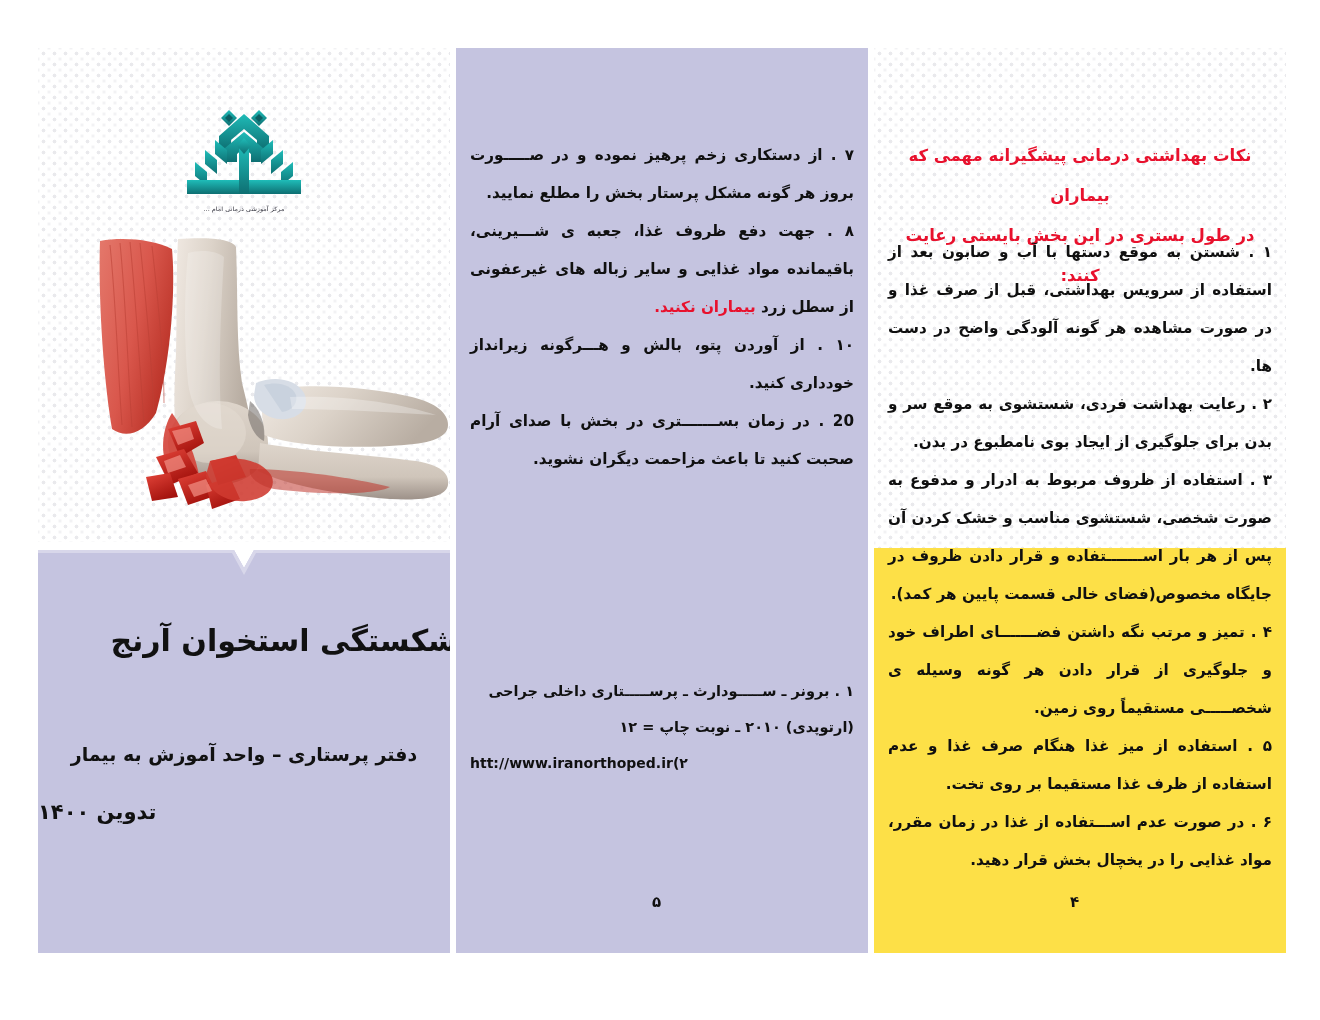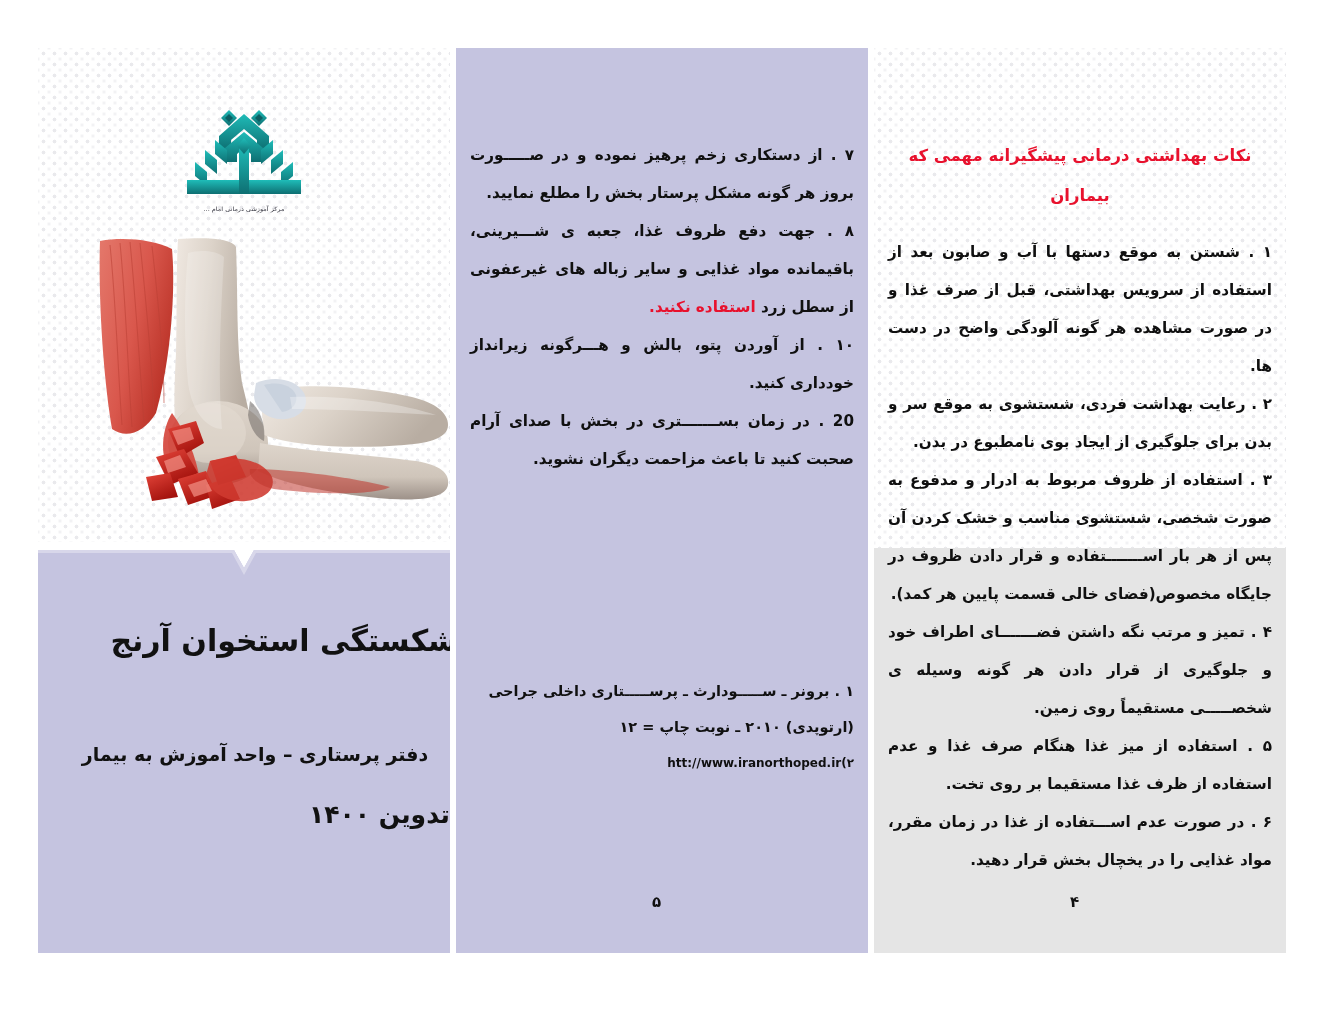--- a/index.html
+++ b/index.html
@@ -115,50 +115,49 @@
   #cover-sub1 {
     position: absolute;
     left: 0;
     top: 695px;
     width: 412px;
     text-align: center;
     direction: rtl;
     color: #111111;
     font-weight: bold;
     font-size: 19px;
-    padding-left: 11px;
   }
   #cover-sub2 {
     position: absolute;
     left: 0;
     top: 752px;
     width: 412px;
-    text-align: right;
+    text-align: left;
     direction: rtl;
     color: #111111;
     font-weight: bold;
-    font-size: 25px;
+    font-size: 21px;
   }
 
   
   #col-mid {
     left: 456px;
     top: 48px;
     width: 412px;
     height: 905px;
     background: #c5c4e0;
   }
 
   
   #col-right {
     left: 874px;
     top: 48px;
     width: 412px;
     height: 905px;
-    background: #e5e5e5;
+    background: #fde047;
   }
   #right-white-head {
     position: absolute;
     left: 0; top: 0;
     width: 412px;
     height: 500px;
   }
 
   
   .rtl-body {
@@ -214,22 +213,22 @@
     color: #101010;
     font-weight: bold;
     font-size: 14.5px;
     line-height: 36px;
   }
   #refs .ref-label { display: block; }
   #refs .ref-item { display: block; }
   #refs .ref-url {
     display: block;
     direction: ltr;
-    text-align: right;
-    font-size: 12px;
+    text-align: left;
+    font-size: 14px;
   }
 
   
   .page-num {
     position: absolute;
     bottom: 42px;
     width: 412px;
     left: 0;
     text-align: center;
     font-size: 15px;
@@ -372,39 +371,40 @@
 
     <div id="cover-title">شکستگی استخوان آرنج</div>
     <div id="cover-sub1">دفتر پرستاری – واحد آموزش به بیمار</div>
     <div id="cover-sub2">تدوین ۱۴۰۰</div>
   </div>
 
   <div class="panel" id="col-mid">
 
     <div class="rtl-body" id="mid-list">
       <p><span>۷ . از دستکاری زخم پرهیز نموده و در صـــــورت بروز هر گونه مشکل پرستار بخش را مطلع نمایید.</span></p>
-      <p><span>۸ . جهت دفع ظروف غذا، جعبه ی شـــیرینی، باقیمانده مواد غذایی و سایر زباله های غیرعفونی از سطل زرد </span><span class="red-inline">استفاده نکنید.</span></p>
+      <p><span>۸ . جهت دفع ظروف غذا، جعبه ی شـــیرینی، باقیمانده مواد غذایی و سایر زباله های غیرعفونی از سطل زرد </span><span class="red-inline">بیماران نکنید.</span></p>
       <p><span>۱۰ . از آوردن پتو، بالش و هـــرگونه زیرانداز خودداری کنید.</span></p>
       <p><span>20 . در زمان بســـــــتری در بخش با صدای آرام صحبت کنید تا باعث مزاحمت دیگران نشوید.</span></p>
     </div>
 
     <div id="refs">
       <span class="ref-item">۱ . برونر ـ ســـــودارث ـ پرســـــتاری داخلی جراحی (ارتوپدی) ۲۰۱۰ ـ نوبت چاپ = ۱۲</span>
       <span class="ref-url">htt://www.iranorthoped.ir(۲</span>
     </div>
 
     <div class="page-num" id="mid-page-num">۵</div>
   </div>
 
   <div class="panel" id="col-right">
 
     <div id="right-white-head" class="halftone"></div>
 
     <div id="right-head">
       <div class="red-head">نکات بهداشتی درمانی پیشگیرانه مهمی که بیماران</div>
+      <div class="red-head">در طول بستری در این بخش بایستی رعایت کنند:</div>
     </div>
 
     <div class="rtl-body" id="right-list">
       <p>۱ . شستن به موقع دستها با آب و صابون بعد از استفاده از سرویس بهداشتی، قبل از صرف غذا و در صورت مشاهده هر گونه آلودگی واضح در دست ها.</p>
       <p>۲ . رعایت بهداشت فردی، شستشوی به موقع سر و بدن برای جلوگیری از ایجاد بوی نامطبوع در بدن.</p>
       <p>۳ . استفاده از ظروف مربوط به ادرار و مدفوع به صورت شخصی، شستشوی مناسب و خشک کردن آن پس از هر بار اســـــــتفاده و قرار دادن ظروف در جایگاه مخصوص(فضای خالی قسمت پایین هر کمد).</p>
       <p>۴ . تمیز و مرتب نگه داشتن فضـــــــای اطراف خود و جلوگیری از قرار دادن هر گونه وسیله ی شخصـــــی مستقیماً روی زمین.</p>
       <p>۵ . استفاده از میز غذا هنگام صرف غذا و عدم استفاده از ظرف غذا مستقیما بر روی تخت.</p>
       <p>۶ . در صورت عدم اســـتفاده از غذا در زمان مقرر، مواد غذایی را در یخچال بخش قرار دهید.</p>
     </div>

